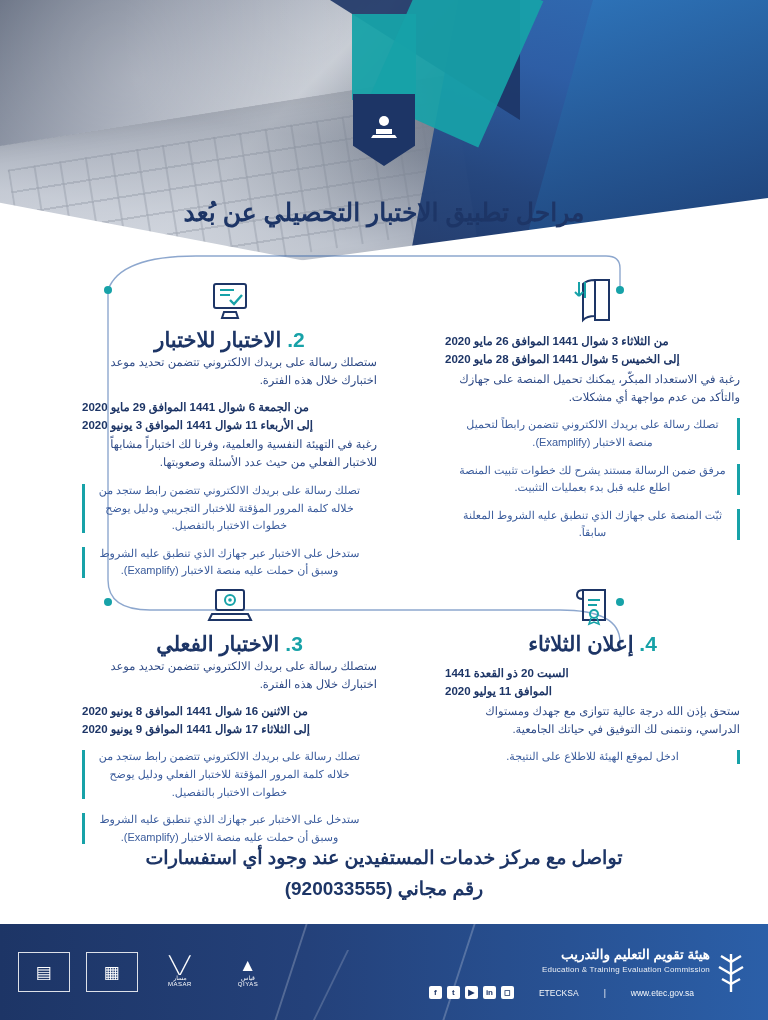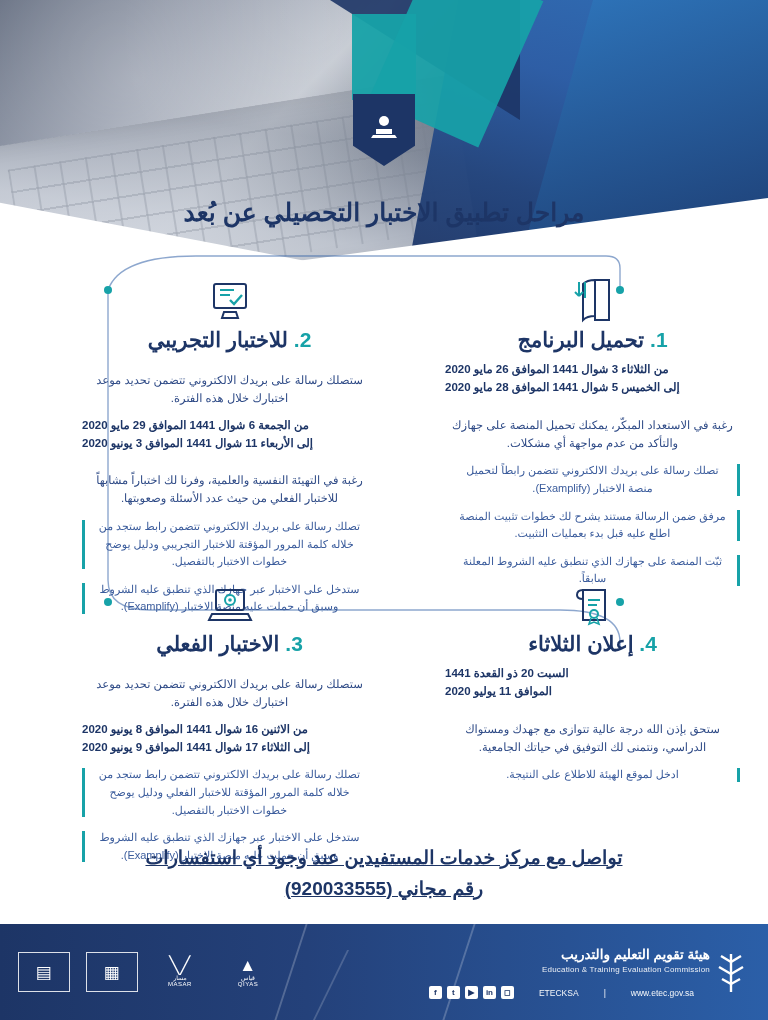--- a/index.html
+++ b/index.html
@@ -112,23 +112,23 @@
   .card .icon-wrap {
     height: 58px; display: flex; align-items: flex-end; justify-content: center;
   }
   .card h2 {
     margin-top: 4px;
     font-size: 21px; font-weight: bold; color: #1d3566;
     text-align: center;
   }
   .card h2 .num { color: #17a2a8; }
   .lead {
-    margin-top: 20px;
+    margin-top: 2px;
     font-size: 11.5px; line-height: 1.55; color: #2e4a86;
-    text-align: center;
+    text-align: right;
   }
   .dates {
     margin-top: 8px;
     font-size: 11.5px; line-height: 1.6; font-weight: bold; color: #1d3566;
     text-align: left;
   }
   .note {
     margin-top: 10px;
     font-size: 11px; line-height: 1.6; color: #3b5c9c;
     text-align: center;
@@ -144,21 +144,21 @@
 
   
   #card1 { right: 28px; top: 16px; }
   #card2 { left: 82px; top: 16px; }
   #card3 { left: 82px; top: 320px; }
   #card4 { right: 28px; top: 320px; }
 
   
   .cta {
     position: absolute; top: 846px; left: 0; width: 768px;
-    text-align: center; color: #1d3566; text-decoration: underline;
+    text-align: center; color: #1d3566;
   }
   .cta .l1 { font-size: 19px; font-weight: bold; }
   .cta .l2 { font-size: 19px; font-weight: bold; margin-top: 8px; }
 
   
   .bottom {
     position: absolute; left: 0; bottom: 0; width: 768px; height: 96px;
     background: linear-gradient(90deg, #1d3566 0%, #24417a 40%, #2b5fa8 100%);
     overflow: hidden;
   }
@@ -250,24 +250,20 @@
 
     <div class="card" id="card1">
       <div class="icon-wrap">
         <svg width="44" height="48" viewBox="0 0 44 48" aria-hidden="true">
           <path d="M24 4h14v40H24z" fill="none" stroke="#1d3566" stroke-width="2"></path>
           <path d="M24 4c-6 0-10 2-12 4v36c2-2 6-4 12-4z" fill="none" stroke="#1d3566" stroke-width="2"></path>
           <path d="M14 6v16" stroke="#17a2a8" stroke-width="2"></path>
           <path d="M8 6v14m0 0l-4-4m4 4l4-4" stroke="#17a2a8" stroke-width="2" fill="none"></path>
         </svg>
       </div>
-      <h2>
-        <span class="num">1.</span>
-        <span>تحميل البرنامج</span>
-      </h2>
       <div class="dates" style="white-space:pre-line">من الثلاثاء 3 شوال 1441 الموافق 26 مايو 2020
 إلى الخميس 5 شوال 1441 الموافق 28 مايو 2020</div>
       <div class="lead">رغبة في الاستعداد المبكّر، يمكنك تحميل المنصة على جهازك والتأكد من عدم مواجهة أي مشكلات.</div>
       <div class="note right">
         <span class="bar"></span>
         <span>تصلك رسالة على بريدك الالكتروني تتضمن رابطاً لتحميل منصة الاختبار (Examplify).</span>
       </div>
       <div class="note right">
         <span class="bar"></span>
         <span>مرفق ضمن الرسالة مستند يشرح لك خطوات تثبيت المنصة اطلع عليه قبل بدء بعمليات التثبيت.</span>
@@ -282,21 +278,21 @@
       <div class="icon-wrap">
         <svg width="48" height="48" viewBox="0 0 48 48" aria-hidden="true">
           <rect x="8" y="8" width="32" height="24" rx="2" fill="none" stroke="#1d3566" stroke-width="2"></rect>
           <path d="M18 36h12l2 6H16z" fill="none" stroke="#1d3566" stroke-width="2"></path>
           <path d="M14 14h14M14 19h10" stroke="#17a2a8" stroke-width="2"></path>
           <path d="M24 24l4 4 8-9" fill="none" stroke="#17a2a8" stroke-width="2.4"></path>
         </svg>
       </div>
       <h2>
         <span class="num">2.</span>
-        <span>للاختبار التجريبي</span>
+        <span>الاختبار للاختبار</span>
       </h2>
       <div class="lead">ستصلك رسالة على بريدك الالكتروني تتضمن تحديد موعد اختبارك خلال هذه الفترة.</div>
       <div class="dates" style="white-space:pre-line">من الجمعة 6 شوال 1441 الموافق 29 مايو 2020
 إلى الأربعاء 11 شوال 1441 الموافق 3 يونيو 2020</div>
       <div class="lead">رغبة في التهيئة النفسية والعلمية، وفرنا لك اختباراً مشابهاً للاختبار الفعلي من حيث عدد الأسئلة وصعوبتها.</div>
       <div class="note left">
         <span class="bar"></span>
         <span>تصلك رسالة على بريدك الالكتروني تتضمن رابط ستجد من خلاله كلمة المرور المؤقتة للاختبار التجريبي ودليل يوضح خطوات الاختبار بالتفصيل.</span>
       </div>
       <div class="note left">

